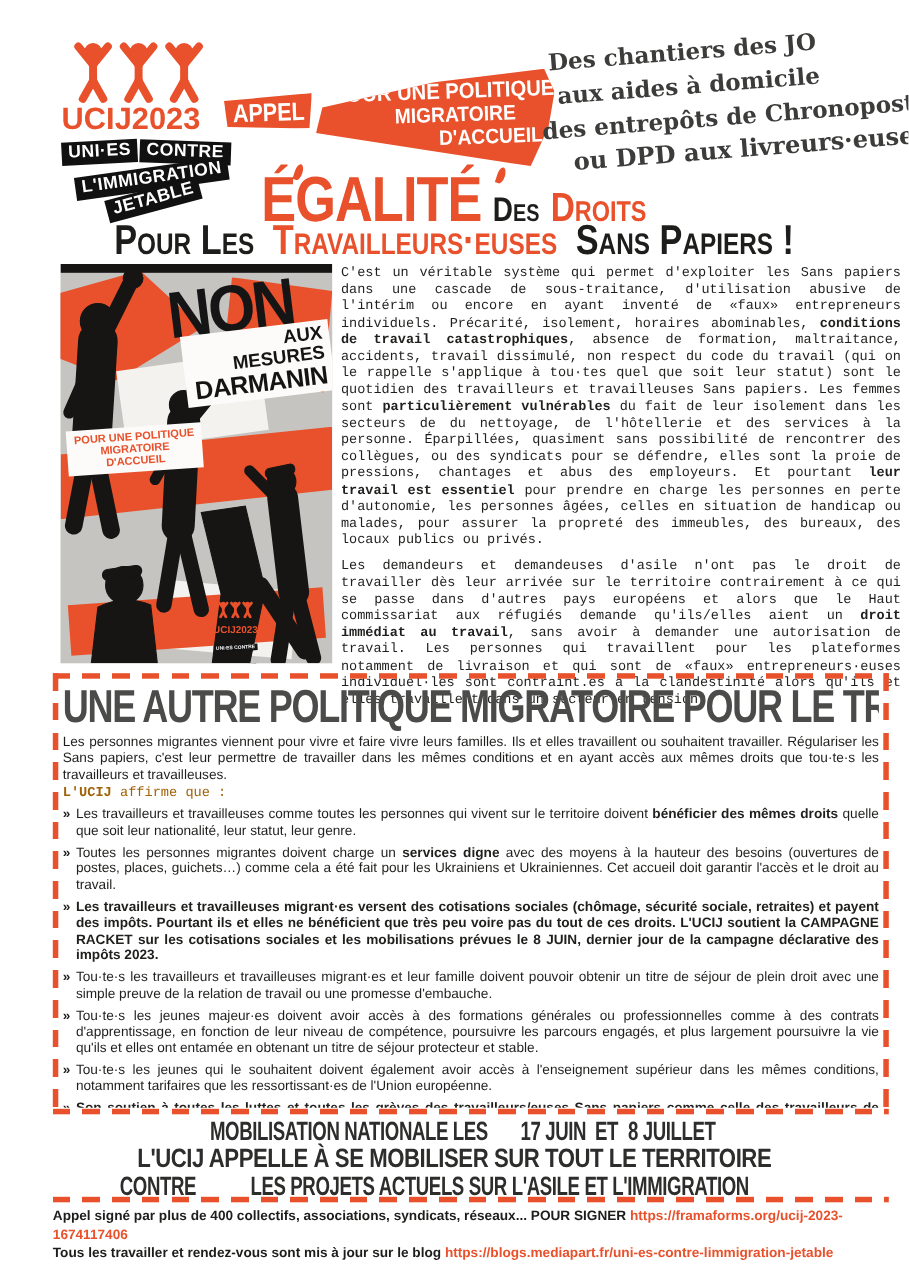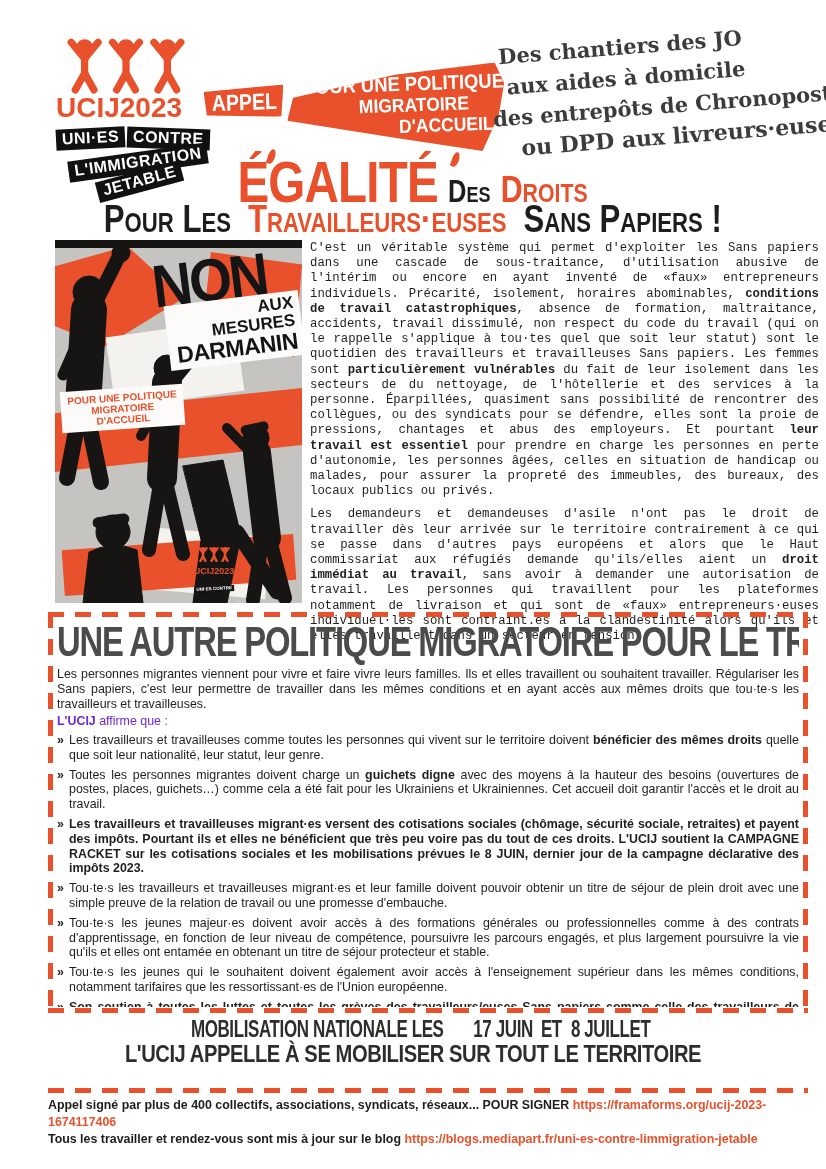--- a/index.html
+++ b/index.html
@@ -88,21 +88,21 @@
   
   .box{position:absolute;left:48px;top:612px;width:760px;height:401px;}
   .dash-h{position:absolute;left:0;width:100%;height:5px;background:repeating-linear-gradient(90deg,var(--accent) 0 16px,transparent 16px 27px);}
   .dash-v{position:absolute;top:0;width:5px;height:100%;background:repeating-linear-gradient(180deg,var(--accent) 0 16px,transparent 16px 27px);}
   .d-top{top:0;} .d-bot{bottom:0;} .d-left{left:0;} .d-right{right:0;}
   .box-inner{position:absolute;left:9px;top:7px;right:9px;bottom:6px;overflow:hidden;}
   .box-title{height:46px;overflow:visible;white-space:nowrap;}
   .box-title span{display:inline-block;transform:scaleX(.78);transform-origin:0 50%;
     font-size:42px;font-weight:800;color:var(--boxgray);letter-spacing:-1.5px;line-height:46px;}
   .box-intro{margin-top:2px;font-size:12.4px;line-height:15px;text-align:justify;color:#1f1f1d;}
-  .box-affirme{margin-top:2px;font-size:12.4px;line-height:15px;color:#6d28d9;}
+  .box-affirme{margin-top:2px;font-size:12.4px;line-height:15px;color:#a16207;font-family:Liberation Mono, monospace;}
   .bullets{list-style:none;margin-top:4px;}
   .bullets li{position:relative;padding-left:12px;margin-bottom:5px;font-size:12.4px;line-height:14.8px;text-align:justify;color:#1f1f1d;}
   .bmark{position:absolute;left:0;top:0;font-weight:700;}
 
   
   .cta{position:absolute;left:0;right:0;top:1016px;text-align:center;}
   .cta .cl{height:25px;white-space:nowrap;}
   .cta .cl span{display:inline-block;transform:scaleX(.84);white-space:nowrap;
     font-size:24px;font-weight:800;color:#2d2d2c;letter-spacing:-.5px;line-height:25px;}
   .cta .seg-accent{color:var(--accent);font-weight:800;}
@@ -270,33 +270,34 @@
     <div class="dash-h d-top"></div>
     <div class="dash-h d-bot"></div>
     <div class="dash-v d-left"></div>
     <div class="dash-v d-right"></div>
     <div class="box-inner">
       <div class="box-title"><span>UNE AUTRE POLITIQUE MIGRATOIRE POUR LE TRAVAIL</span></div>
       <p class="box-intro">Les personnes migrantes viennent pour vivre et faire vivre leurs familles. Ils et elles travaillent ou souhaitent travailler. Régulariser les Sans papiers, c'est leur permettre de travailler dans les mêmes conditions et en ayant accès aux mêmes droits que tou·te·s les travailleurs et travailleuses.</p>
       <p class="box-affirme"><span class="seg-b">L'UCIJ</span><span> affirme que :</span></p>
       <ul class="bullets">
         <li><span class="bmark">»</span><span><span>Les travailleurs et travailleuses comme toutes les personnes qui vivent sur le territoire doivent </span><span class="seg-b">bénéficier des mêmes droits</span><span> quelle que soit leur nationalité, leur statut, leur genre.</span></span></li>
-        <li><span class="bmark">»</span><span><span>Toutes les personnes migrantes doivent charge un </span><span class="seg-b">guichets digne</span><span> avec des moyens à la hauteur des besoins (ouvertures de postes, places, guichets…) comme cela a été fait pour les Ukrainiens et Ukrainiennes. Cet accueil doit garantir l'accès et le droit au travail.</span></span></li>
+        <li><span class="bmark">»</span><span><span>Toutes les personnes migrantes doivent charge un </span><span class="seg-b">services digne</span><span> avec des moyens à la hauteur des besoins (ouvertures de postes, places, guichets…) comme cela a été fait pour les Ukrainiens et Ukrainiennes. Cet accueil doit garantir l'accès et le droit au travail.</span></span></li>
         <li><span class="bmark">»</span><span><span class="seg-b">Les travailleurs et travailleuses migrant·es versent des cotisations sociales (chômage, sécurité sociale, retraites) et payent des impôts. Pourtant ils et elles ne bénéficient que très peu voire pas du tout de ces droits. L'UCIJ soutient la CAMPAGNE RACKET sur les cotisations sociales et les mobilisations prévues le 8 JUIN, dernier jour de la campagne déclarative des impôts 2023.</span></span></li>
         <li><span class="bmark">»</span><span><span>Tou·te·s les travailleurs et travailleuses migrant·es et leur famille doivent pouvoir obtenir un titre de séjour de plein droit avec une simple preuve de la relation de travail ou une promesse d'embauche.</span></span></li>
         <li><span class="bmark">»</span><span><span>Tou·te·s les jeunes majeur·es doivent avoir accès à des formations générales ou professionnelles comme à des contrats d'apprentissage, en fonction de leur niveau de compétence, poursuivre les parcours engagés, et plus largement poursuivre la vie qu'ils et elles ont entamée en obtenant un titre de séjour protecteur et stable.</span></span></li>
         <li><span class="bmark">»</span><span><span>Tou·te·s les jeunes qui le souhaitent doivent également avoir accès à l'enseignement supérieur dans les mêmes conditions, notamment tarifaires que les ressortissant·es de l'Union européenne.</span></span></li>
         <li><span class="bmark">»</span><span><span class="seg-b">Son soutien à toutes les luttes et toutes les grèves des travailleurs/euses Sans papiers comme celle des travailleurs de Chronopost et DPD qui dure depuis plus de 18 mois.</span></span></li>
       </ul>
     </div>
   </div>
 
   <div class="cta">
     <div class="cl"><span><span>MOBILISATION NATIONALE LES </span><span class="seg-accent">17 JUIN</span><span> ET </span><span class="seg-accent">8 JUILLET</span></span></div>
     <div class="cl"><span>L'UCIJ APPELLE À SE MOBILISER SUR TOUT LE TERRITOIRE</span></div>
+    <div class="cl"><span><span class="seg-accent">CONTRE</span><span> LES PROJETS ACTUELS SUR L'ASILE ET L'IMMIGRATION</span></span></div>
   </div>
 
   <div class="sep"></div>
 
   <div class="footer">
     <div><span>Appel signé par plus de 400 collectifs, associations, syndicats, réseaux... POUR SIGNER </span><a href="#">https://framaforms.org/ucij-2023-1674117406</a></div>
     <div><span>Tous les travailler et rendez-vous sont mis à jour sur le blog </span><a href="#">https://blogs.mediapart.fr/uni-es-contre-limmigration-jetable</a></div>
   </div>
 
 </div>

